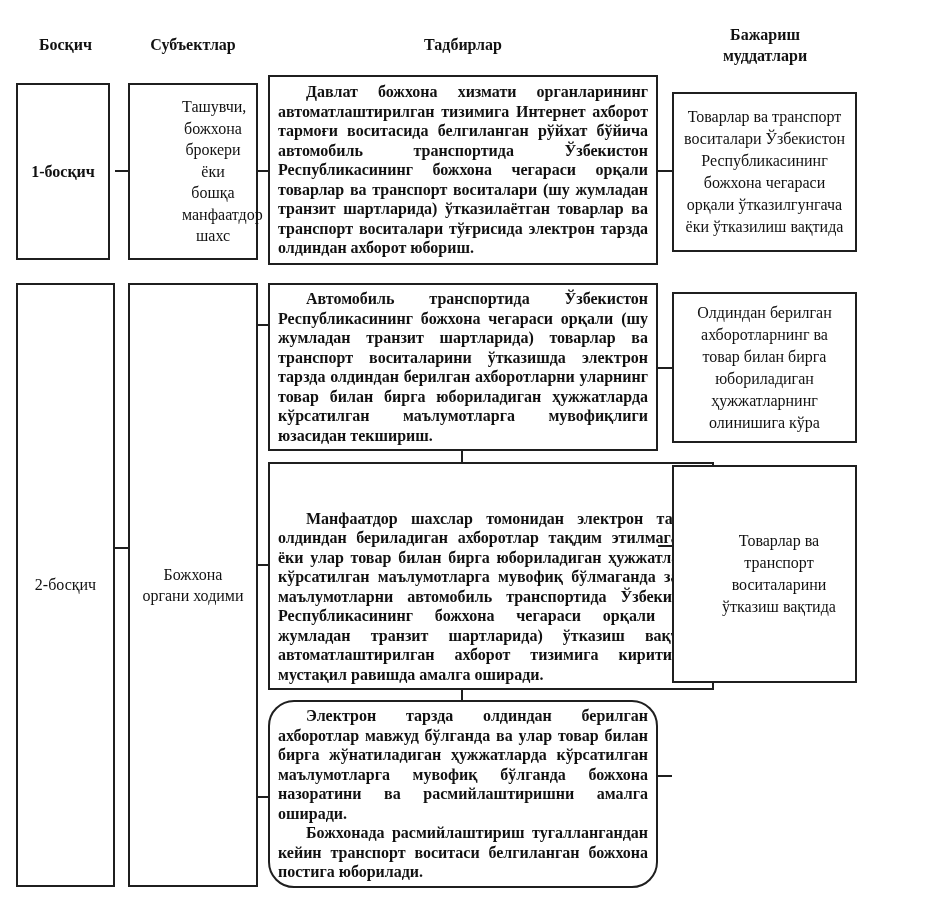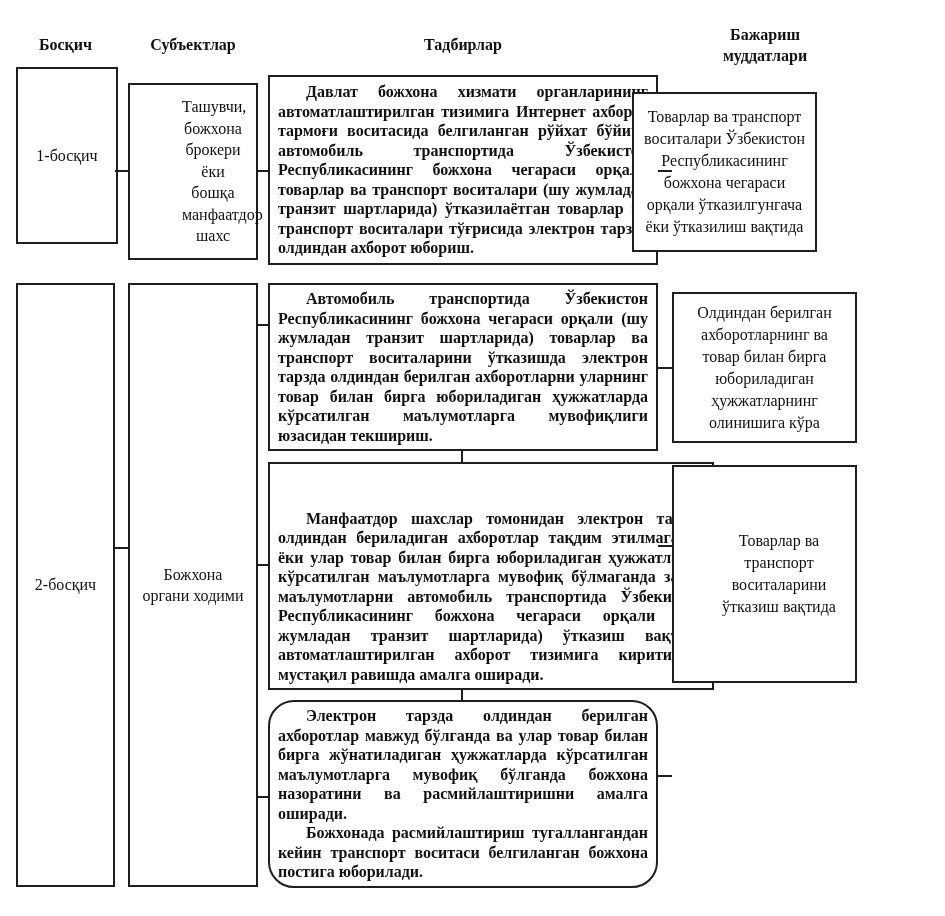--- a/index.html
+++ b/index.html
@@ -68,33 +68,33 @@
 </head>
 <body>
 
 <div class="canvas">
 
   <div class="col-header" style="left:16px; top:34px; width:99px;">Босқич</div>
   <div class="col-header" style="left:128px; top:34px; width:130px;">Субъектлар</div>
   <div class="col-header" style="left:268px; top:34px; width:390px;">Тадбирлар</div>
   <div class="col-header" style="left:695px; top:24px; width:140px;">Бажариш муддатлари</div>
 
-  <div class="box" style="left:16px; top:67px; width:102px; height:177px;">
+  <div class="box" style="left:16px; top:83px; width:94px; height:177px;font-weight:bold;">
     <div class="center-text">1-босқич</div>
   </div>
 
   <div class="box" style="left:128px; top:83px; width:130px; height:177px;padding-left:40px;">
     <div class="center-text">Ташувчи, божхона брокери ёки бошқа манфаатдор шахс</div>
   </div>
 
   <div class="box measure" style="left:268px; top:75px; width:390px; height:190px;">
     <p>Давлат божхона хизмати органларининг автоматлаштирилган тизимига Интернет ахборот тармоғи воситасида белгиланган рўйхат бўйича автомобиль транспортида Ўзбекистон Республикасининг божхона чегараси орқали товарлар ва транспорт воситалари (шу жумладан транзит шартларида) ўтказилаётган товарлар ва транспорт воситалари тўғрисида электрон тарзда олдиндан ахборот юбориш.</p>
   </div>
 
-  <div class="box deadline" style="left:632px; top:92px; width:185px; height:160px;">
+  <div class="box deadline" style="left:672px; top:92px; width:185px; height:160px;">
     <div class="center-text">Товарлар ва транспорт воситалари Ўзбекистон Республикасининг божхона чегараси орқали ўтказилгунгача ёки ўтказилиш вақтида</div>
   </div>
 
   <div class="conn-h" style="left:115px; top:170px; width:13px;"></div>
   <div class="conn-h" style="left:258px; top:170px; width:10px;"></div>
   <div class="conn-h" style="left:658px; top:170px; width:14px;"></div>
 
   <div class="box" style="left:16px; top:283px; width:99px; height:604px;">
     <div class="center-text">2-босқич</div>
   </div>

